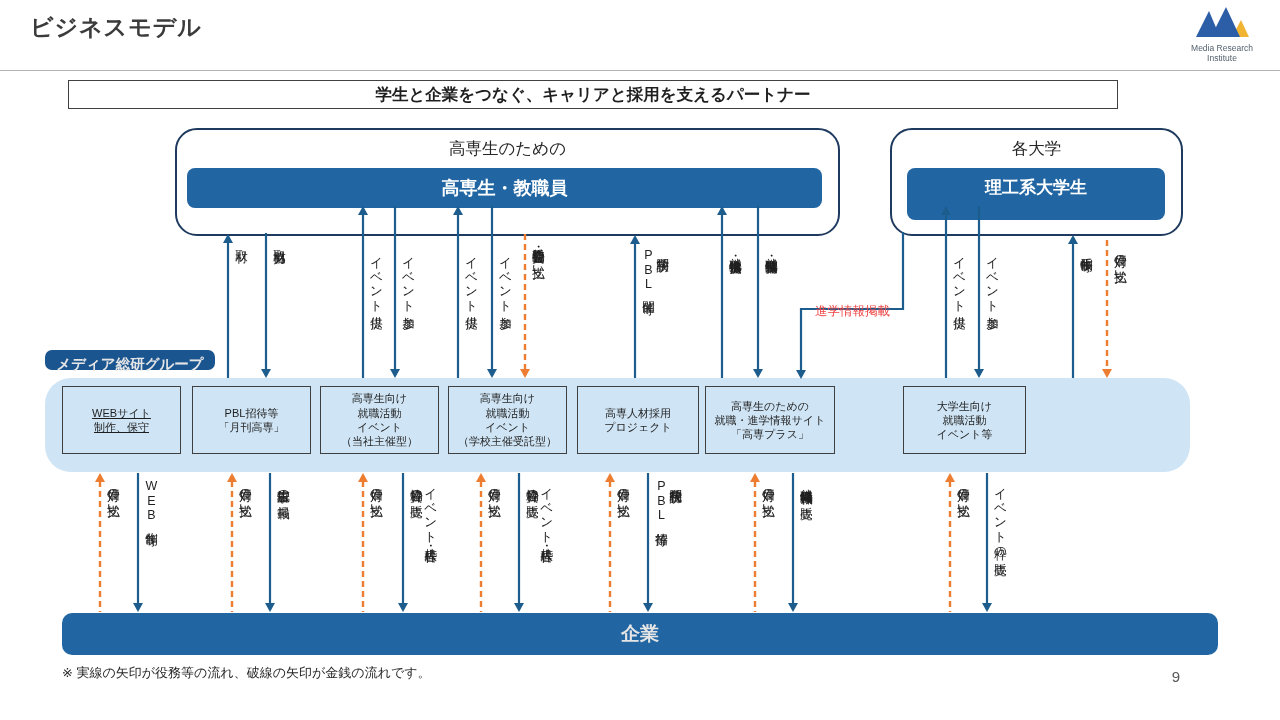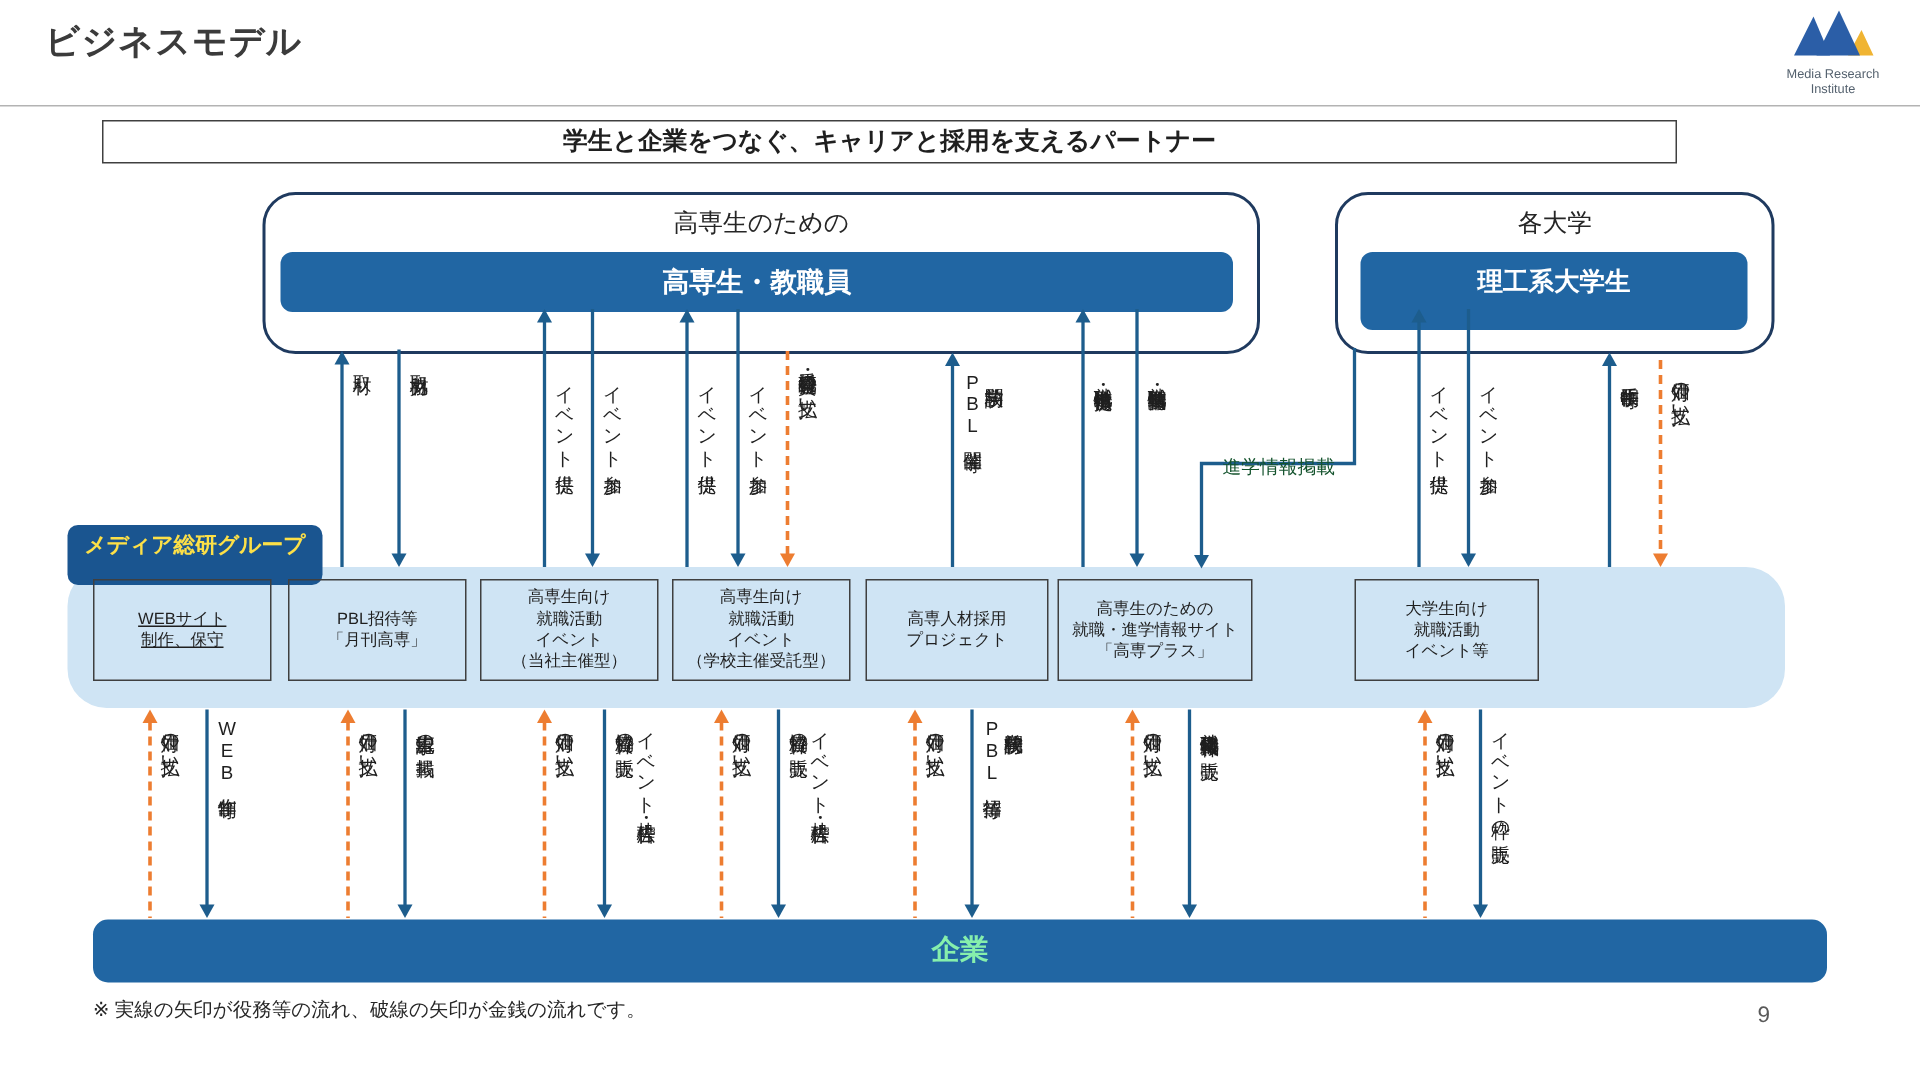--- a/index.html
+++ b/index.html
@@ -13,35 +13,35 @@
   #banner{left:68px;top:80px;width:1048px;height:27px;border:1.2px solid #404040;
           text-align:center;line-height:27px;font-weight:bold;font-size:16.5px;background:#fff;}
   .group-box{border:2px solid #1f3a5f;border-radius:22px;background:#ffffff;}
   #kosen-box{left:175px;top:128px;width:661px;height:104px;}
   #univ-box{left:890px;top:128px;width:289px;height:104px;}
   .group-title{position:absolute;left:0;top:8px;width:100%;text-align:center;font-size:16.5px;color:#262626;}
   .blue-bar{position:absolute;background:#2166a3;border-radius:8px;color:#ffffff;font-weight:bold;
             text-align:center;}
   #kosen-bar{left:10px;top:38px;width:635px;height:40px;line-height:40px;font-size:18px;}
   #univ-bar{left:15px;top:38px;width:258px;height:52px;line-height:40px;font-size:17px;}
-  #media-label{left:45px;top:350px;width:170px;height:40px;background:#1a5590;border-radius:7px;
-               color:#fde047;font-weight:bold;font-size:14.5px;text-align:center;line-height:28px;}
+  #media-label{left:45px;top:350px;width:170px;height:20px;background:#1a5590;border-radius:7px;
+               color:#e5e5e5;font-weight:bold;font-size:14.5px;text-align:center;line-height:28px;}
   #band{left:45px;top:378px;width:1145px;height:94px;background:#cfe4f4;border-radius:26px;}
   .service-box{position:absolute;top:386px;height:66px;border:1.5px solid #3f3f3f;
                display:flex;align-items:center;justify-content:center;text-align:center;
                font-size:11px;line-height:1.3;white-space:pre-line;color:#1f1f1f;}
   #company-bar{left:62px;top:613px;width:1156px;height:42px;background:#2166a3;border-radius:10px;
-               color:#86efac;font-weight:bold;font-size:19px;text-align:center;line-height:42px;}
+               color:#e5e5e5;font-weight:bold;font-size:19px;text-align:center;line-height:42px;}
   #footnote{left:62px;top:664px;font-size:13px;color:#262626;}
   #page-number{left:1130px;top:668px;width:50px;text-align:right;font-size:15px;color:#595959;}
   #arrows-svg{position:absolute;left:0;top:0;pointer-events:none;}
   #labels-layer{position:absolute;left:0;top:0;width:1280px;height:720px;pointer-events:none;}
   .v-label{position:absolute;writing-mode:vertical-rl;text-orientation:upright;font-size:12.5px;
            letter-spacing:0.5px;line-height:1.15;color:#1f1f1f;white-space:pre-line;}
-  #elbow-label{left:815px;top:303px;font-size:12.5px;color:#14532d;}
+  #elbow-label{left:815px;top:303px;font-size:12.5px;color:#ef4444;}
 </style>
 </head>
 <body>
 
 <div id="slide">
 
   <div class="abs" id="slide-title">ビジネスモデル</div>
   <div class="abs" id="header-divider"></div>
 
   <div class="abs" id="logo">

